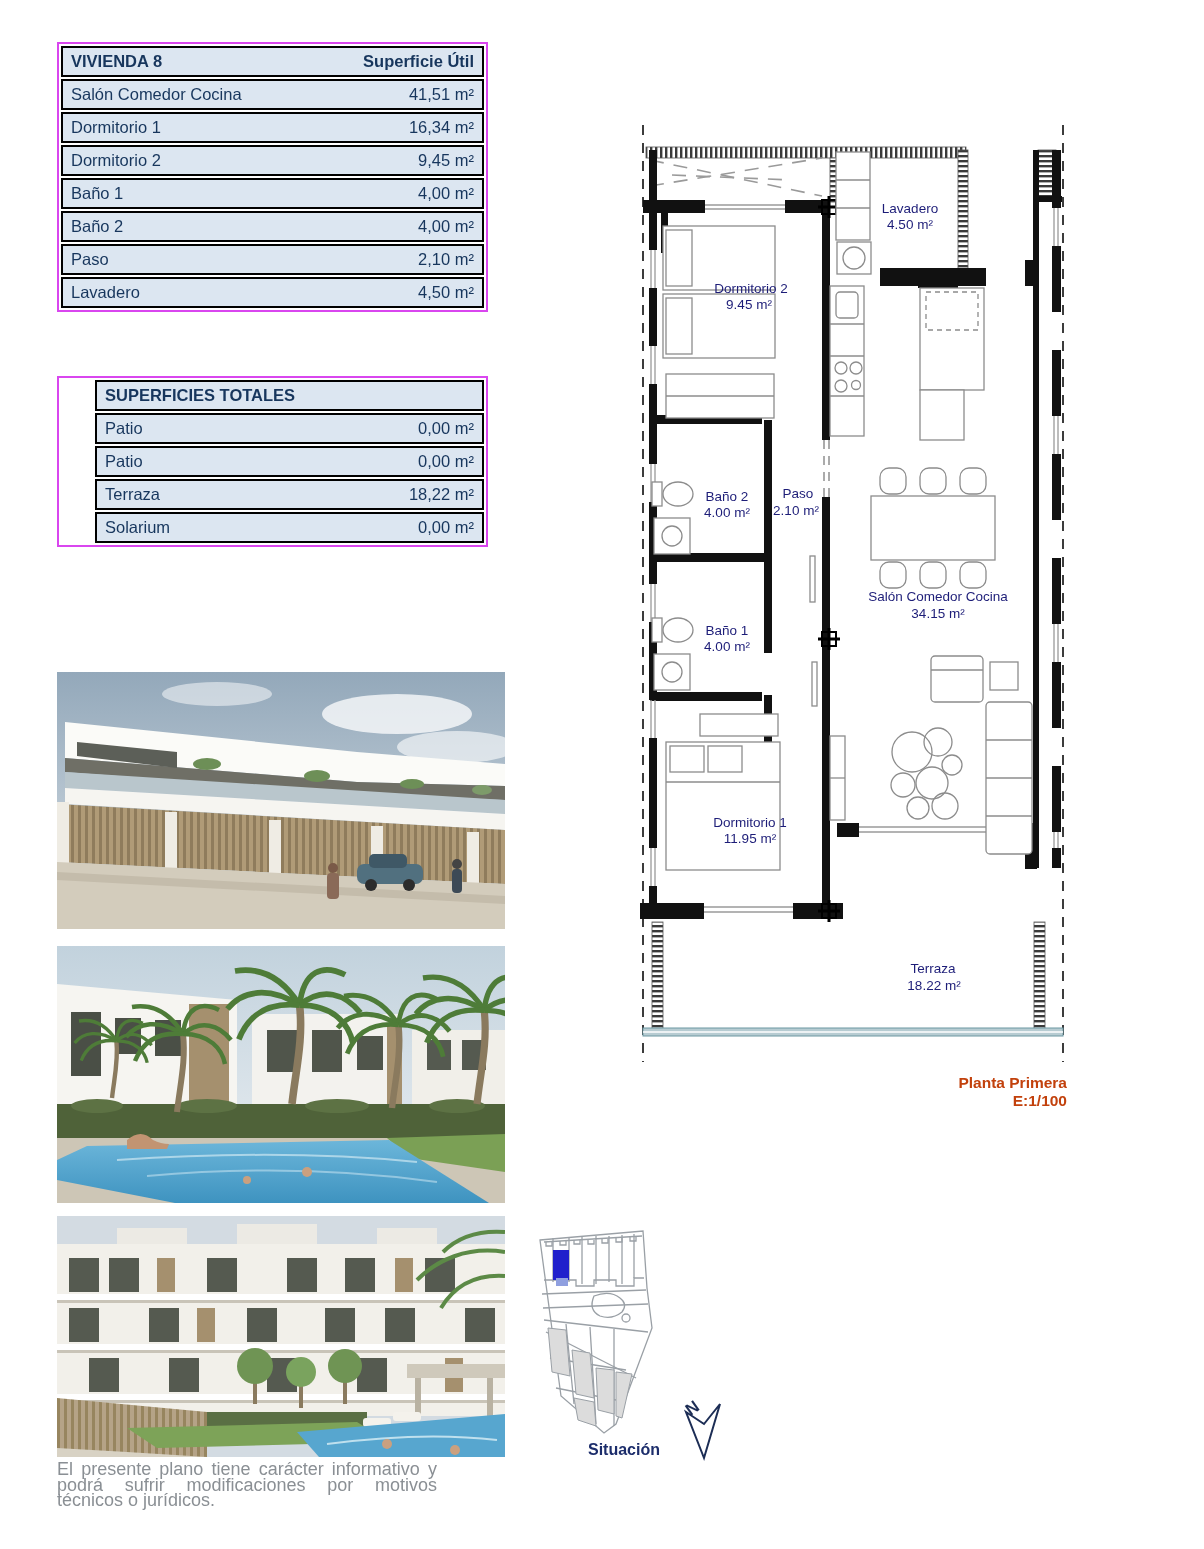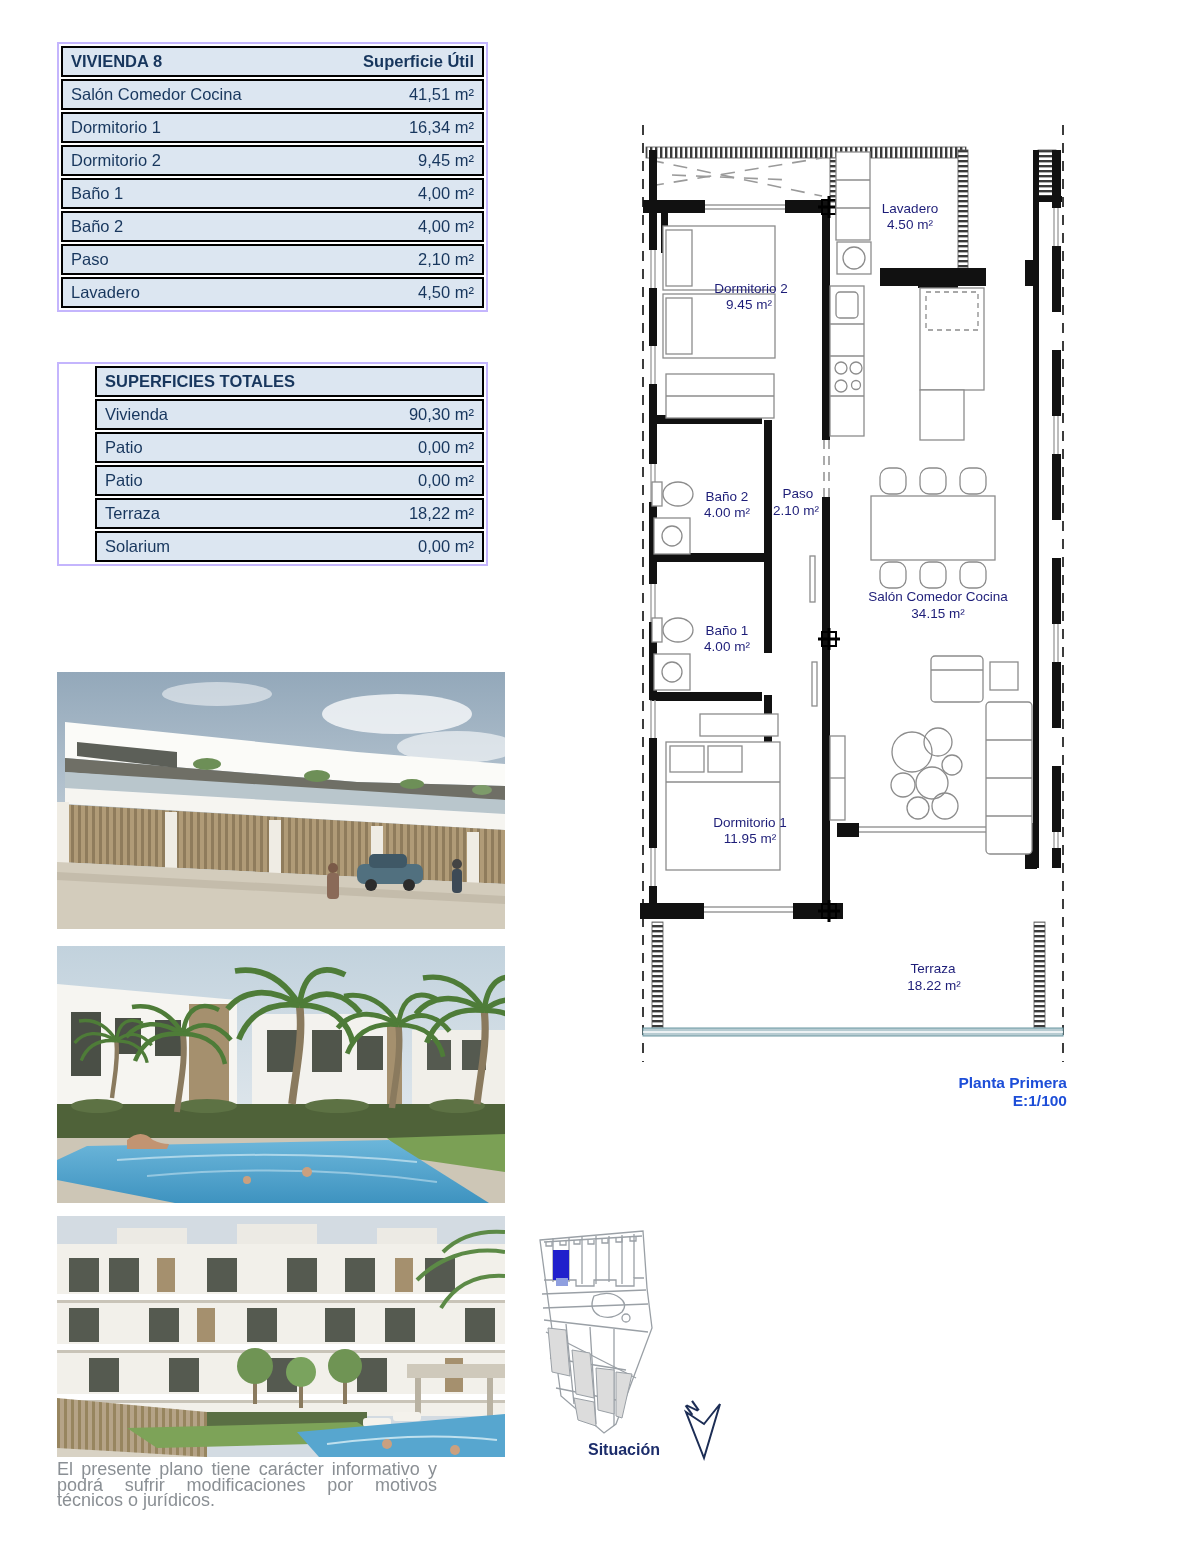--- a/index.html
+++ b/index.html
@@ -3,51 +3,51 @@
 <meta charset="utf-8">
 <style>
   html,body{margin:0;padding:0;}
   body{
     width:1204px;height:1549px;position:relative;background:#ffffff;
     font-family:"Liberation Sans", sans-serif;overflow:hidden;
   }
   
   .spec-table{
     position:absolute;left:57px;width:431px;
-    border:2px solid #c4b5fd;background:#fff;padding:2px;box-sizing:border-box;
+    border:2px solid #d946ef;background:#fff;padding:2px;box-sizing:border-box;
   }
   .spec-table .trow{
     border:2px solid #000;background:#dce6f1;color:#17365d;
     display:flex;justify-content:space-between;align-items:center;
     height:27px;padding:0 8px;font-size:16.5px;margin-bottom:2px;
   }
   .spec-table .trow:last-child{margin-bottom:0;}
   .spec-table .trow.hdr,.spec-table .trow.total{font-weight:bold;}
   #table-vivienda{top:42px;}
-  #table-totales{top:362px;padding-left:36px;}
+  #table-totales{top:376px;padding-left:36px;}
 
   
   .photo{position:absolute;left:57px;width:448px;overflow:hidden;}
   .photo svg{display:block;}
   #photo1{top:672px;height:257px;}
   #photo2{top:946px;height:257px;}
   #photo3{top:1216px;height:241px;}
 
   
   #disclaimer{
     position:absolute;left:57px;top:1462px;width:380px;
     font-size:18px;line-height:15.5px;color:#8a8f94;text-align:justify;
   }
 
   
   #floorplan{position:absolute;left:630px;top:115px;width:472px;height:1012px;}
   .plan-label{fill:#1d1d78;font-size:13.5px;font-family:"Liberation Sans",sans-serif;}
   #plan-caption{
     position:absolute;left:877px;top:1074px;width:190px;text-align:right;
-    color:#1d4ed8;font-weight:bold;font-size:15.5px;line-height:18px;
+    color:#c2410c;font-weight:bold;font-size:15.5px;line-height:18px;
   }
 
   
   #siteplan{position:absolute;left:516px;top:1228px;width:142px;height:232px;}
   #situacion-label{
     position:absolute;left:540px;top:1441px;width:120px;text-align:right;
     color:#1c2d6b;font-weight:bold;font-size:16px;
   }
   #north{position:absolute;left:678px;top:1392px;width:50px;height:74px;}
 </style>
@@ -86,24 +86,20 @@
   <div class="trow">
       <span>Lavadero</span>
       <span>4,50 m²</span>
     </div>
 </div>
 
 <div class="spec-table" id="table-totales">
   <div class="trow hdr">
     <span>SUPERFICIES TOTALES</span>
   </div>
-  <div class="trow">
-      <span>Vivienda</span>
-      <span>90,30 m²</span>
-    </div>
   <div class="trow">
       <span>Patio</span>
       <span>0,00 m²</span>
     </div>
   <div class="trow">
       <span>Patio</span>
       <span>0,00 m²</span>
     </div>
   <div class="trow">
       <span>Terraza</span>

